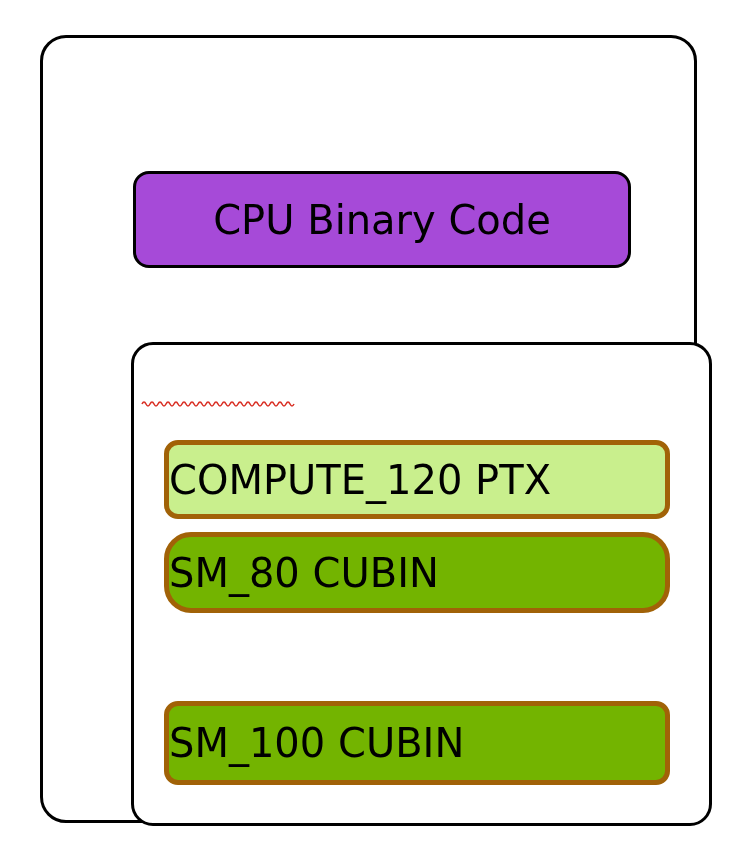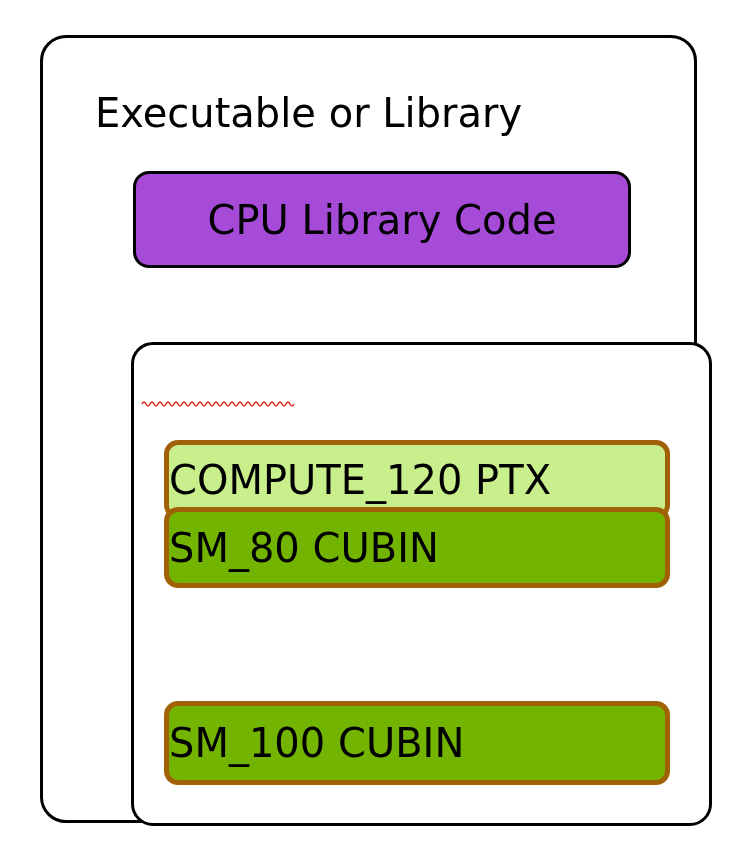--- a/index.html
+++ b/index.html
@@ -78,35 +78,34 @@
     position: absolute;
     left: 30px;
     width: 496px;
     border: 5px solid #a16207;
     border-radius: 14px;
     display: flex;
     align-items: center;
     justify-content: flex-start;
   }
   .ptx    { top: 95px;  height: 69px; }
-  .cubin1 { top: 162px; height: 71px; }
+  .cubin1 { top: 187px; height: 71px; border-radius: 27px; }
   .cubin2 { top: 255px; height: 74px; }
   .cubin3 { top: 339px; height: 74px; }
 </style>
 </head>
 <body>
 
 <div class="canvas">
 
   <div class="outer-box">
 
-    <div class="outer-label">Executable or Library</div>
 
     <div class="cpu-box" style="background: rgb(166, 74, 216);">
-      <span class="box-label">CPU Library Code</span>
+      <span class="box-label">CPU Binary Code</span>
     </div>
 
     <div class="fatbin-box">
 
 
       <svg class="squiggle" width="154" height="8" viewBox="0 0 154 8">
         <path d="M1 5 q2 -4 4 0 t4 0 t4 0 t4 0 t4 0 t4 0 t4 0 t4 0 t4 0 t4 0 t4 0 t4 0 t4 0 t4 0 t4 0 t4 0 t4 0 t4 0 t4 0 t4 0 t4 0 t4 0 t4 0 t4 0 t4 0 t4 0 t4 0 t4 0 t4 0 t4 0 t4 0 t4 0 t4 0 t4 0 t4 0 t4 0 t4 0 t4 0" fill="none" stroke="#D93025" stroke-width="1.6"></path>
       </svg>
 
       <div class="stack-box ptx" style="background: rgb(201, 239, 141);">

